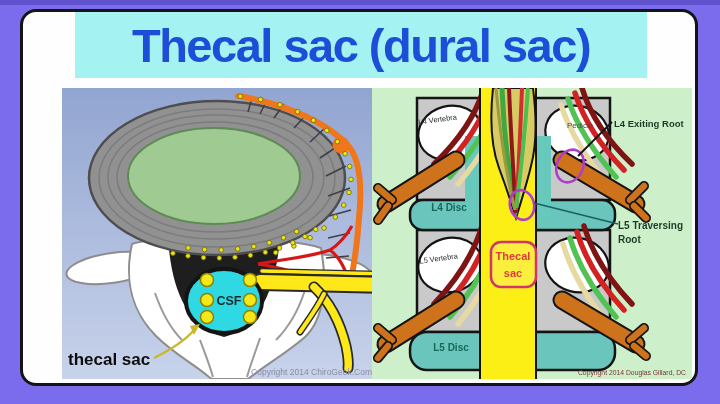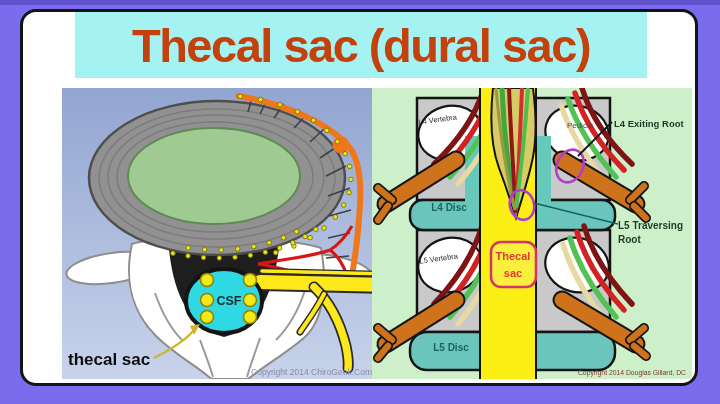--- a/index.html
+++ b/index.html
@@ -3,21 +3,21 @@
 <meta charset="utf-8">
 <style>
   html,body{margin:0;padding:0;background:#444;}
   .stage{position:relative;width:720px;height:404px;background:#7A6CEC;overflow:hidden;
          font-family:"Liberation Sans",sans-serif;}
   .stage::before{content:'';position:absolute;top:0;left:0;right:0;height:5px;background:#6153cd;}
   .card{position:absolute;left:20px;top:9px;width:678px;height:377px;background:#fdfefd;
         border:3px solid #141414;border-radius:16px;box-sizing:border-box;}
   .title-band{position:absolute;left:75px;top:12px;width:572px;height:66px;background:#A5F2F2;
         display:flex;align-items:center;justify-content:center;}
-  .title-text{font-size:47px;font-weight:800;color:#c2410c;letter-spacing:-1.5px;line-height:1;white-space:nowrap;}
+  .title-text{font-size:47px;font-weight:800;color:#1d4ed8;letter-spacing:-1.5px;line-height:1;white-space:nowrap;}
   .panel-left{position:absolute;left:30px;top:88px;width:316px;height:291px;padding-left:32px;}
   .panel-right{position:absolute;left:372px;top:88px;width:320px;height:291px;}
   .panel-left svg,.panel-right svg{display:block;width:100%;height:100%;}
   text{font-family:"Liberation Sans",sans-serif;}
 </style>
 </head>
 <body>
 
 <div class="stage">
   <div class="card"></div>

